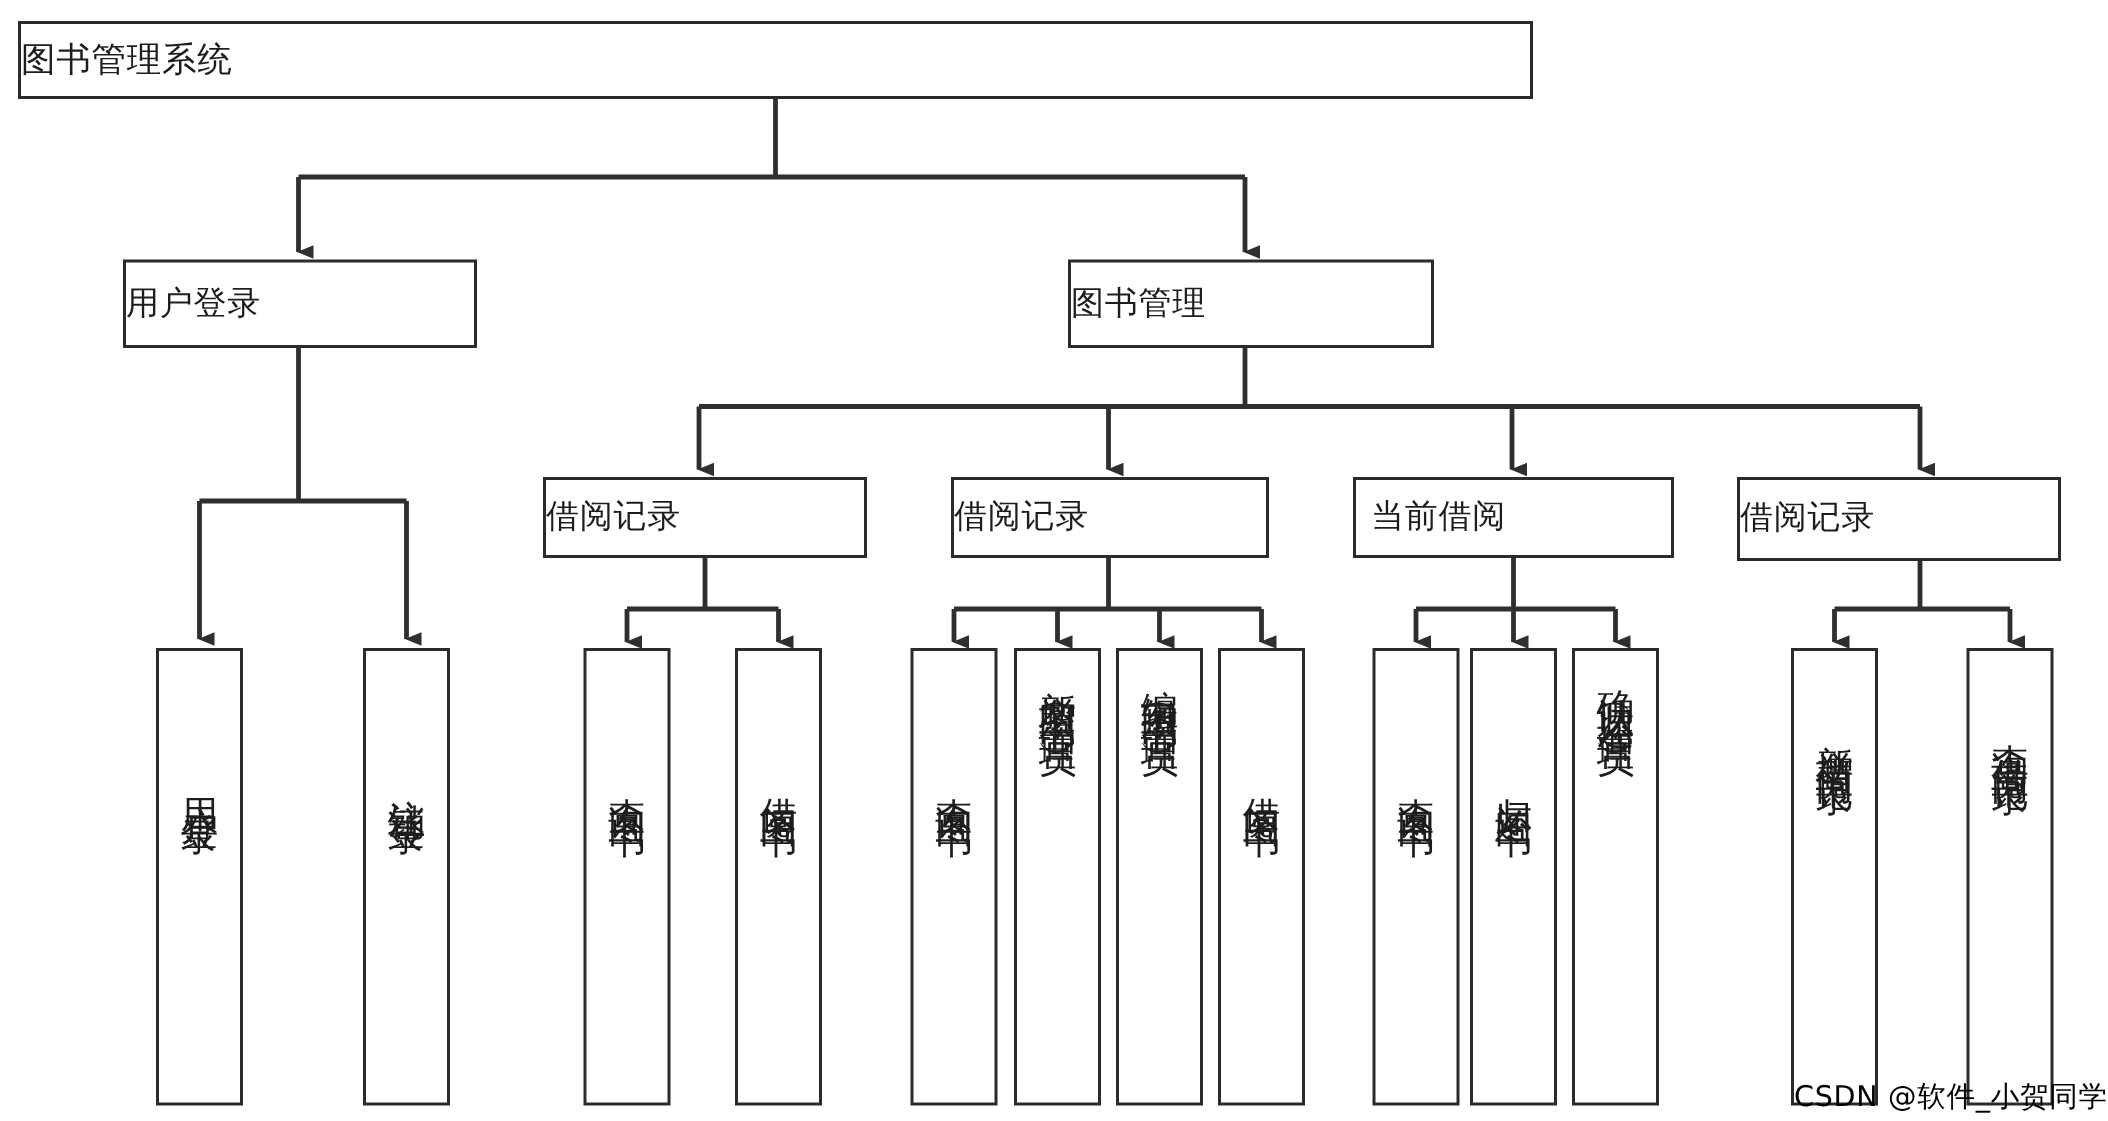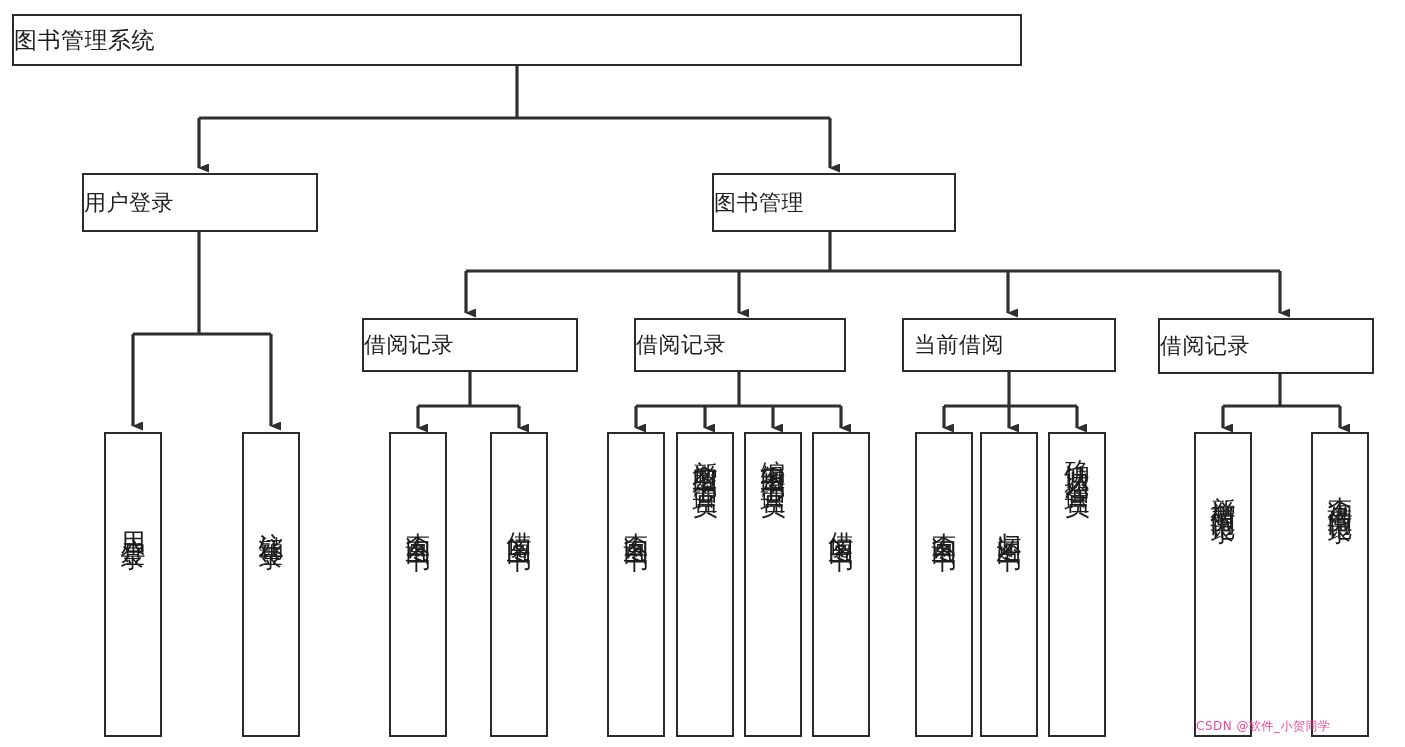--- a/index.html
+++ b/index.html
@@ -51,22 +51,22 @@
     writing-mode:vertical-rl;
     text-orientation:upright;
     font-size:25px;
     line-height:1.0;
     letter-spacing:5px;
     white-space:pre;
     display:block;
   }
   .watermark{
     position:absolute;
-    font-size:12px;
-    color:#ec4899;
+    font-size:19px;
+    color:#000000;
     white-space:nowrap;
     letter-spacing:0.5px;
     user-select:none;
   }
 </style>
 </head>
 <body>
 
 <div id="canvas">
 

